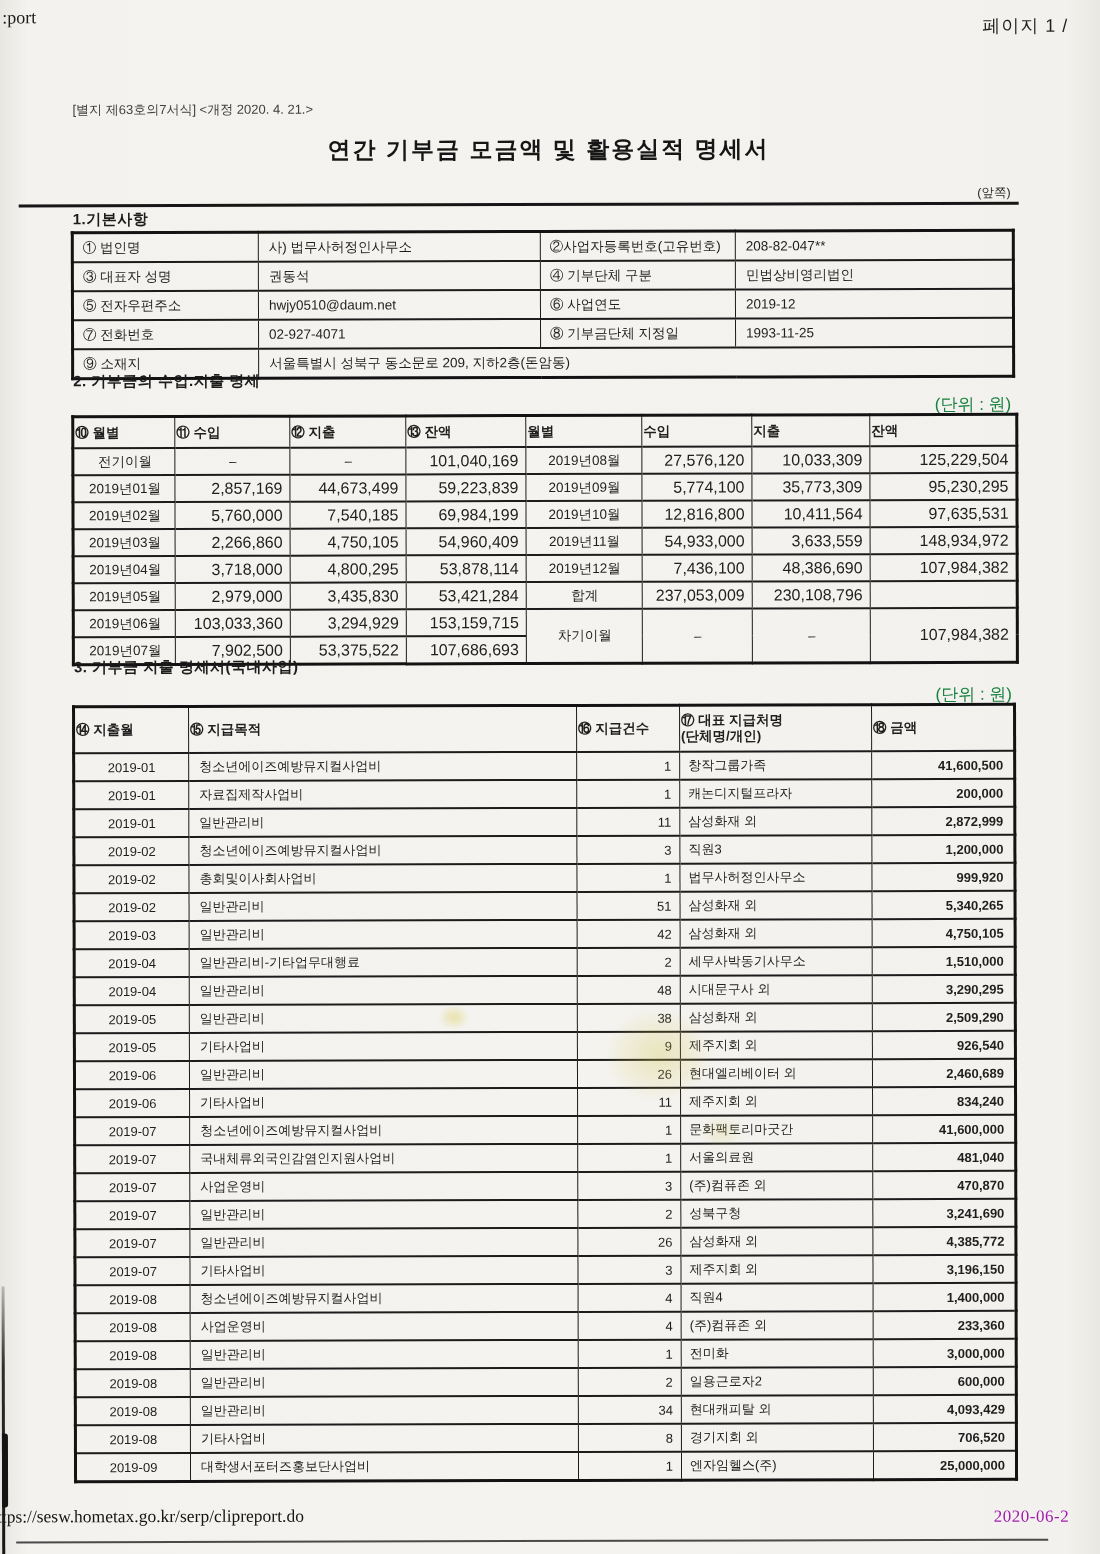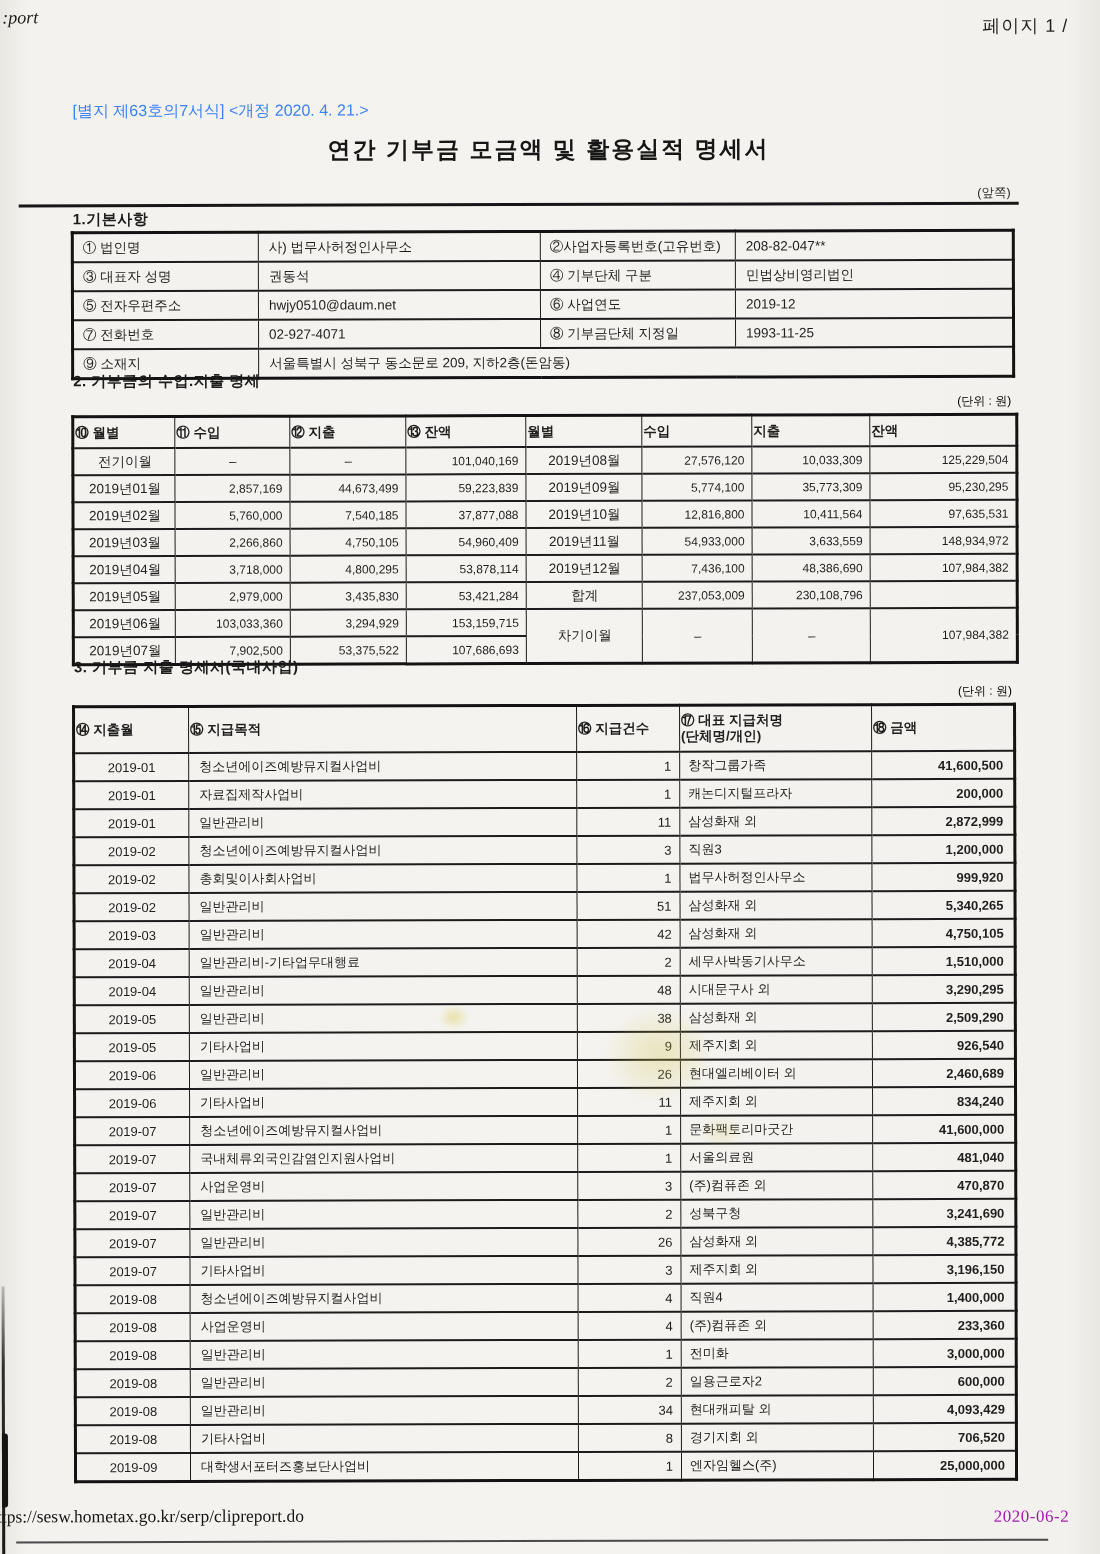--- a/index.html
+++ b/index.html
@@ -5,47 +5,47 @@
   html,body{margin:0;padding:0;}
   body{
     width:1100px;height:1554px;position:relative;overflow:hidden;
     background:linear-gradient(90deg,#e9e7e2 0,#f3f2ee 2.5%,#f4f3ef 50%,#f2f1ed 97%,#eae8e3 100%);
     font-family:"Liberation Sans",sans-serif;color:#222;
   }
   .sheet{position:absolute;inset:0;transform:rotate(-0.15deg);transform-origin:50% 45%;}
   .abs{position:absolute;white-space:nowrap;}
   .serif{font-family:"Liberation Serif",serif;}
 
-  .top-left{left:4px;top:6px;font-size:18px;color:#1d1d1d;font-style:italic;}
+  .top-left{left:4px;top:6px;font-size:18px;color:#1d1d1d;}
   .top-right{right:30px;top:15px;font-size:18px;color:#1f1f1f;letter-spacing:1px;}
-  .form-ref{left:74px;top:100px;font-size:16px;color:#3b82f6;}
+  .form-ref{left:74px;top:100px;font-size:13px;color:#404040;}
   .title{left:0;top:134px;width:1100px;text-align:center;font-size:23px;font-weight:bold;letter-spacing:2px;color:#161616;}
   .front-marker{right:88px;top:186px;font-size:12.5px;color:#2a2a2a;}
   .rule1{left:20px;top:203px;width:1000px;height:3px;background:#161616;}
   .h-sec{font-size:15px;font-weight:bold;color:#1c1c1c;letter-spacing:0.5px;}
   .h1{left:74px;top:209px;}
   .h2{left:74px;top:371px;}
   .h3{left:74px;top:657px;}
-  .unit{font-size:12px;color:#000000;}
+  .unit{font-size:17px;color:#15803d;}
   .u2{right:88px;top:394px;}
   .u3{right:88px;top:684px;}
 
   table{border-collapse:collapse;table-layout:fixed;position:absolute;background:transparent;}
   table{border:3px solid #131313;}
   th,td{border-style:solid;border-color:#1c1c1c;border-width:2px 1.5px;overflow:hidden;white-space:nowrap;vertical-align:middle;color:#1f1f1f;}
   th{font-weight:bold;text-align:left;}
 
   .t1{left:72px;top:230px;width:941px;}
   .t1 td{height:25px;font-size:13.5px;}
   .t1 td:nth-child(odd){padding-left:9px;text-align:left;}
   .t1 td:nth-child(even){padding-left:10px;text-align:left;}
 
   .t2{left:72px;top:414px;width:944px;}
   .t2 th{height:27px;font-size:13.5px;}
-  .t2 td{height:23px;font-size:12px;text-align:right;padding-right:7px;}
+  .t2 td{height:23px;font-size:16px;text-align:right;padding-right:7px;}
   .t2 td:nth-child(1),.t2 td:nth-child(5){text-align:center;padding-right:0;font-size:13.5px;margin-left:44px;}
   .t2 td.dash{text-align:center;padding-right:0;font-size:13px;}
 
   .t3{left:72px;top:704px;width:941px;}
   .t3 th{height:42px;font-size:13.5px;line-height:1.2;}
   .t3 td{height:24px;font-size:13px;}
   .t3 td:nth-child(1){text-align:center;}
   .t3 td:nth-child(2){text-align:left;padding-left:10px;}
   .t3 td:nth-child(3){text-align:right;padding-right:8px;}
   .t3 td:nth-child(4){text-align:left;padding-left:8px;}
@@ -158,21 +158,21 @@
           <td>59,223,839</td>
           <td>2019년09월</td>
           <td>5,774,100</td>
           <td>35,773,309</td>
           <td>95,230,295</td>
         </tr>
         <tr>
           <td>2019년02월</td>
           <td>5,760,000</td>
           <td>7,540,185</td>
-          <td>37,877,088</td>
+          <td>69,984,199</td>
           <td>2019년10월</td>
           <td>12,816,800</td>
           <td>10,411,564</td>
           <td>97,635,531</td>
         </tr>
         <tr>
           <td>2019년03월</td>
           <td>2,266,860</td>
           <td>4,750,105</td>
           <td>54,960,409</td>

